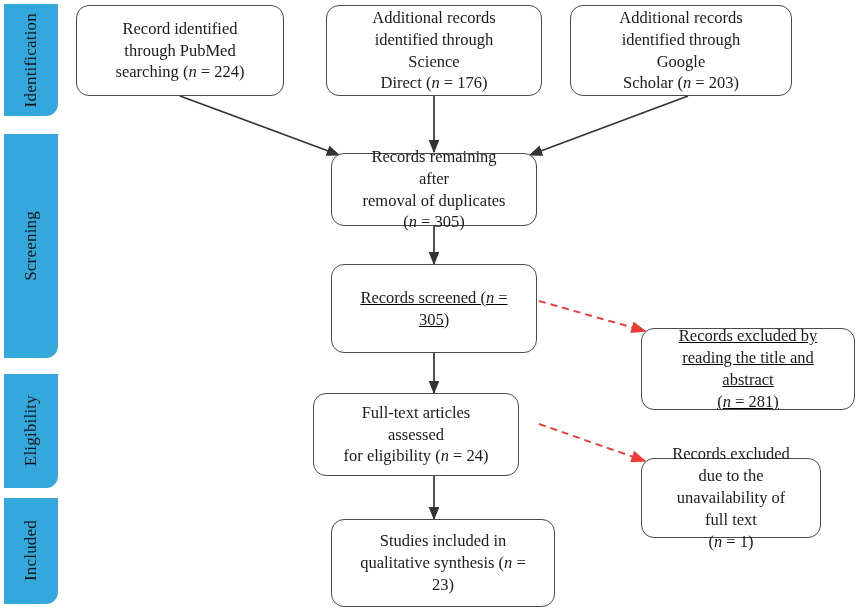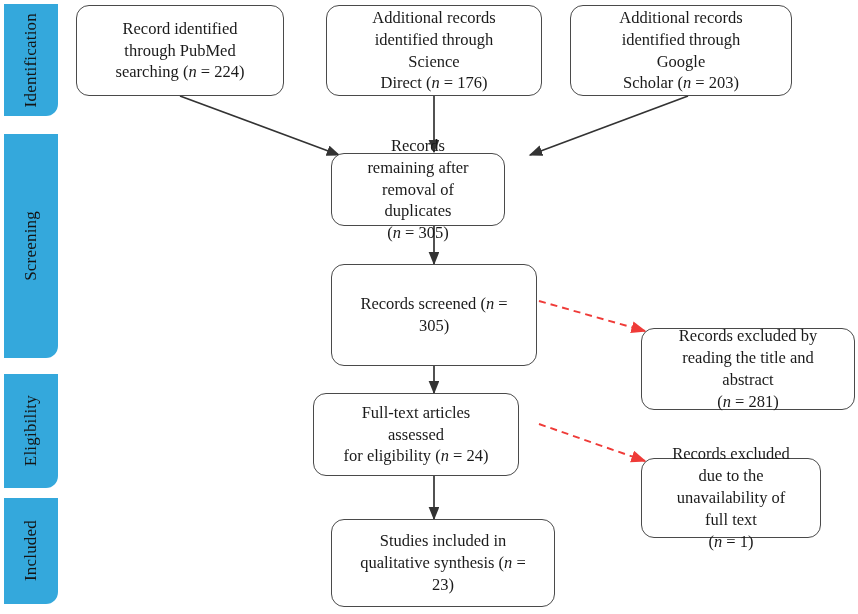--- a/index.html
+++ b/index.html
@@ -121,29 +121,29 @@
   </div>
 
   <div class="flow-box" style="left:326px; top:5px; width:216px; height:91px;">
     <span class="box-text">Additional records<br>identified through Science<br>Direct (<i>n</i> = 176)</span>
   </div>
 
   <div class="flow-box" style="left:570px; top:5px; width:222px; height:91px;">
     <span class="box-text">Additional records<br>identified through Google<br>Scholar (<i>n</i> = 203)</span>
   </div>
 
-  <div class="flow-box" style="left:331px; top:153px; width:174px; height:73px;">
+  <div class="flow-box" style="left:331px; top:153px; width:206px; height:73px;">
     <span class="box-text">Records remaining after<br>removal of duplicates<br>(<i>n</i> = 305)</span>
   </div>
 
-  <div class="flow-box" style="left:331px; top:264px; width:206px; height:102px;">
+  <div class="flow-box" style="left:331px; top:264px; width:206px; height:89px;text-decoration:underline;">
     <span class="box-text">Records screened (<i>n</i> = 305)</span>
   </div>
 
-  <div class="flow-box" style="left:641px; top:328px; width:214px; height:82px;">
+  <div class="flow-box" style="left:641px; top:328px; width:214px; height:82px;text-decoration:underline;">
     <span class="box-text">Records excluded by<br>reading the title and abstract<br>(<i>n</i> = 281)</span>
   </div>
 
   <div class="flow-box" style="left:313px; top:393px; width:206px; height:83px;">
     <span class="box-text">Full-text articles assessed<br>for eligibility (<i>n</i> = 24)</span>
   </div>
 
   <div class="flow-box" style="left:641px; top:458px; width:180px; height:80px;">
     <span class="box-text">Records excluded due to the<br>unavailability of full text<br>(<i>n</i> = 1)</span>
   </div>

